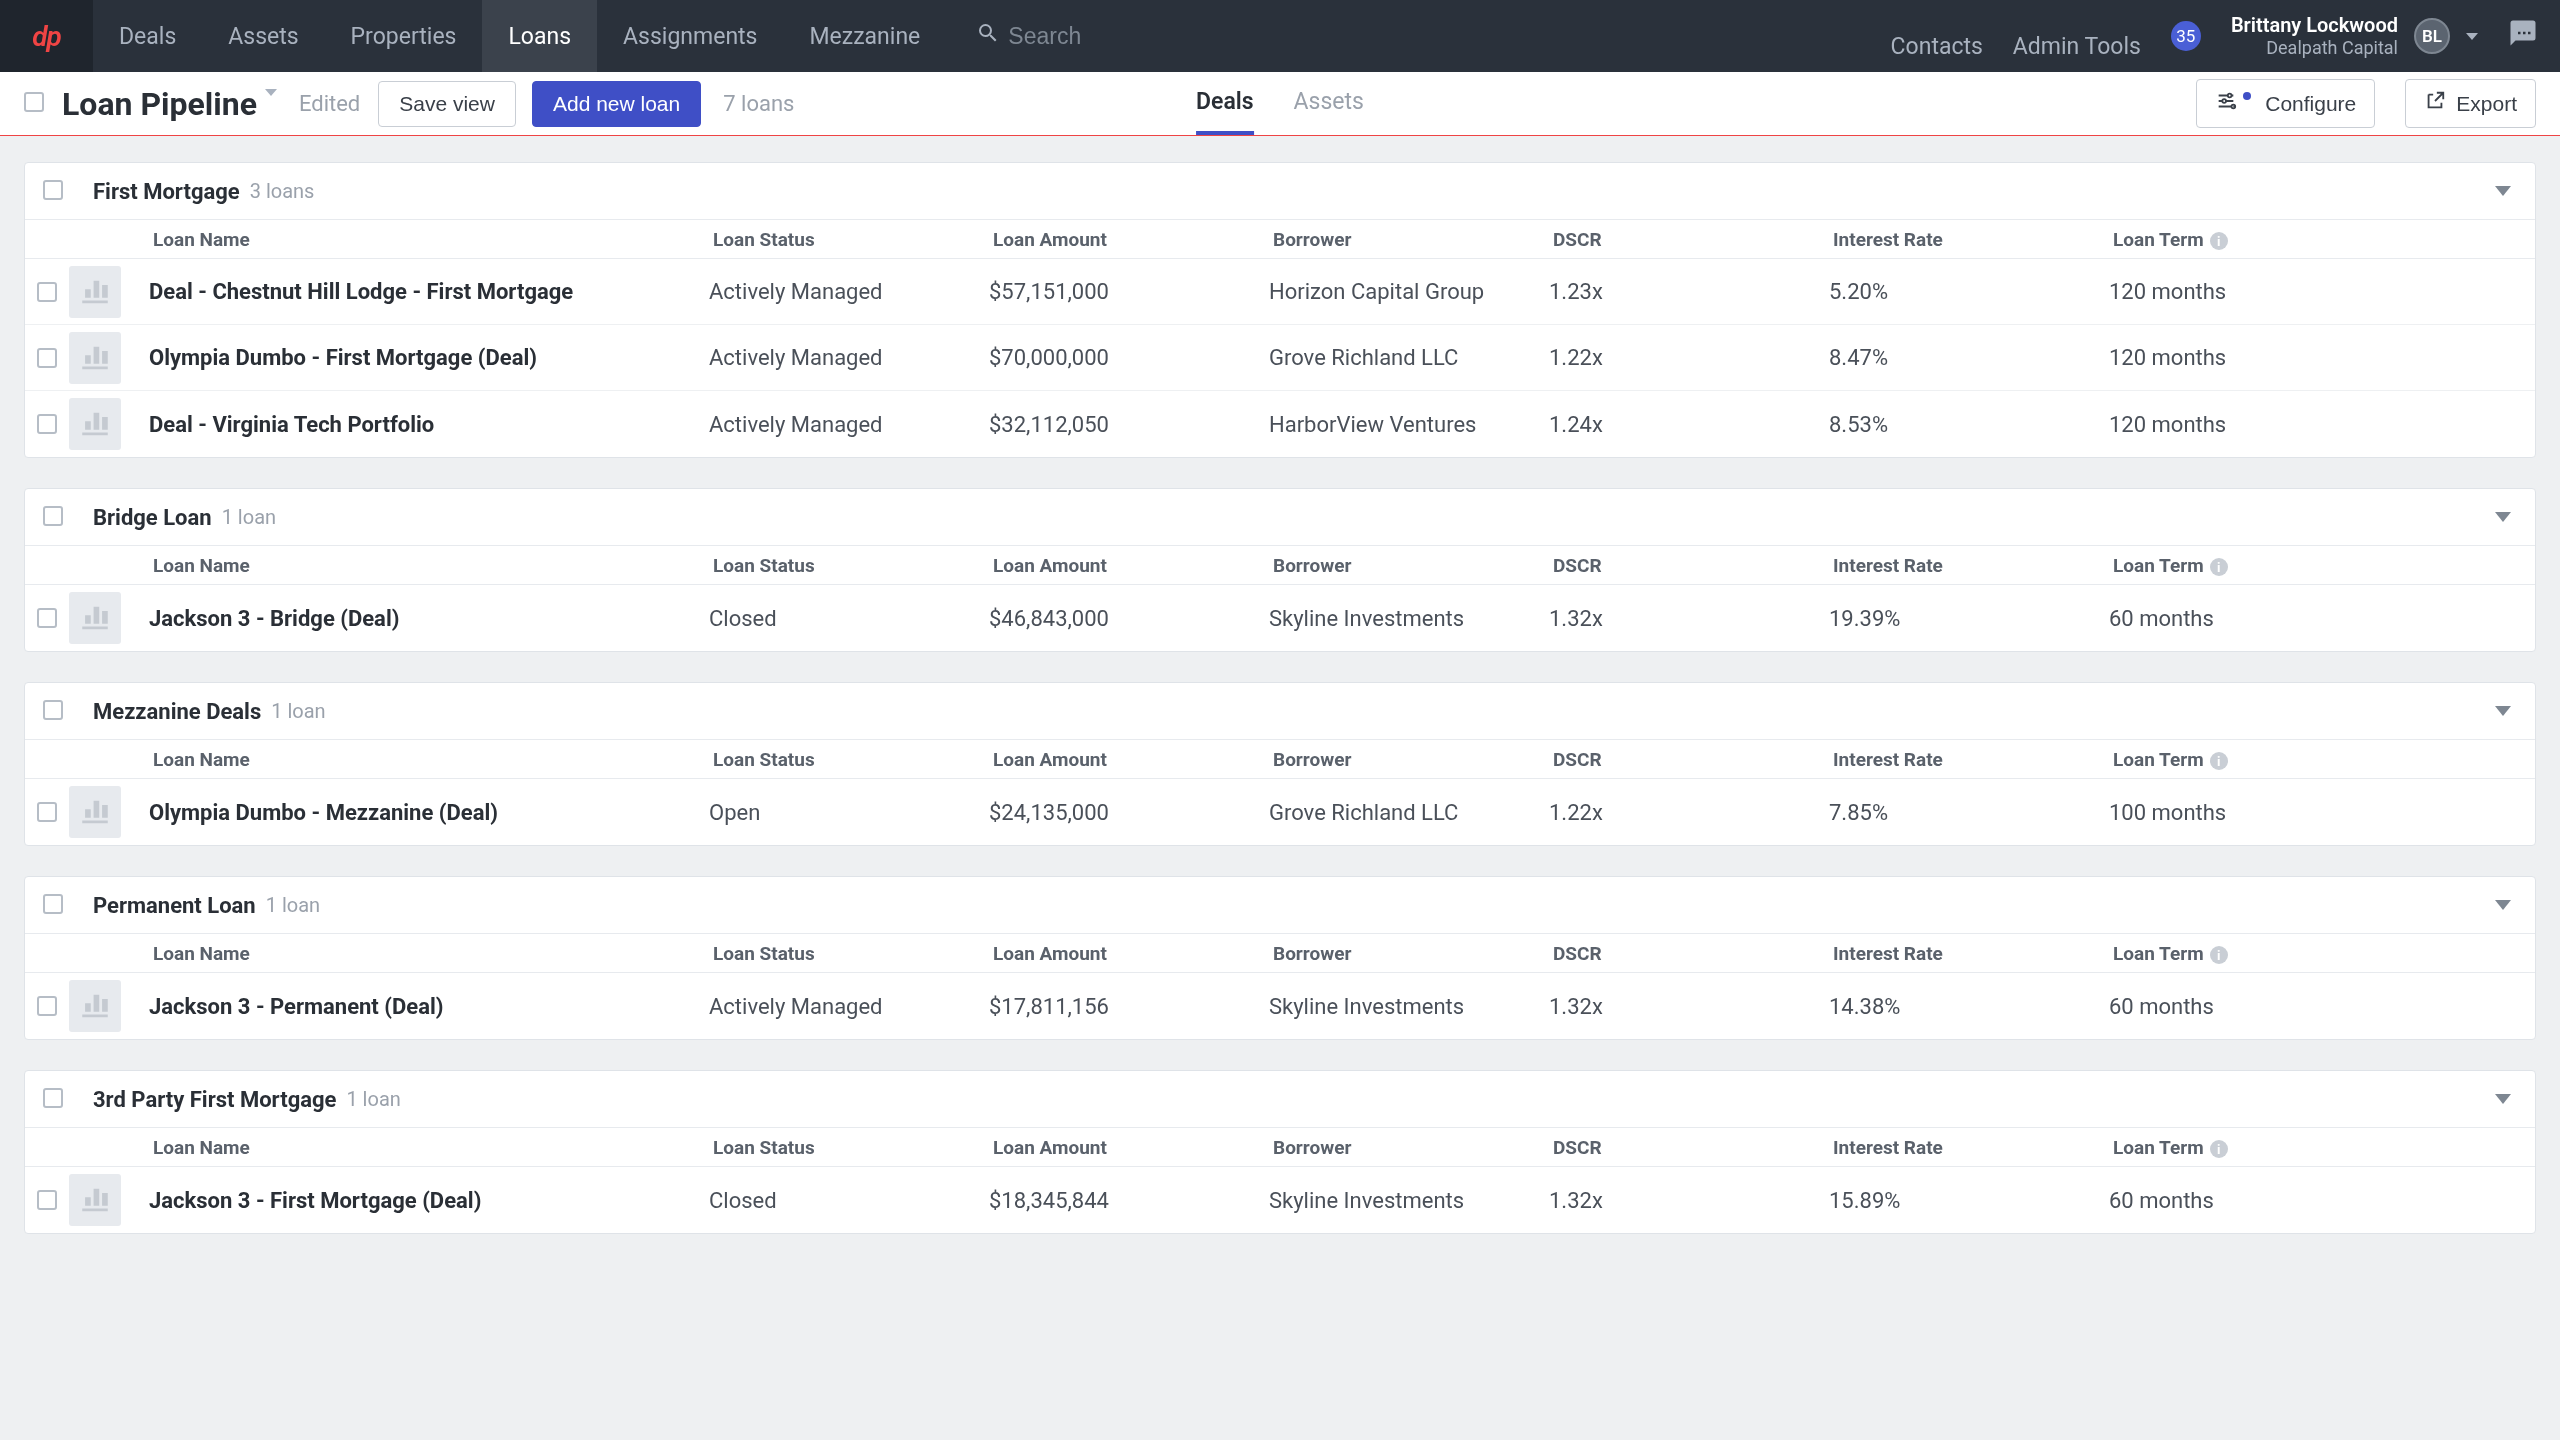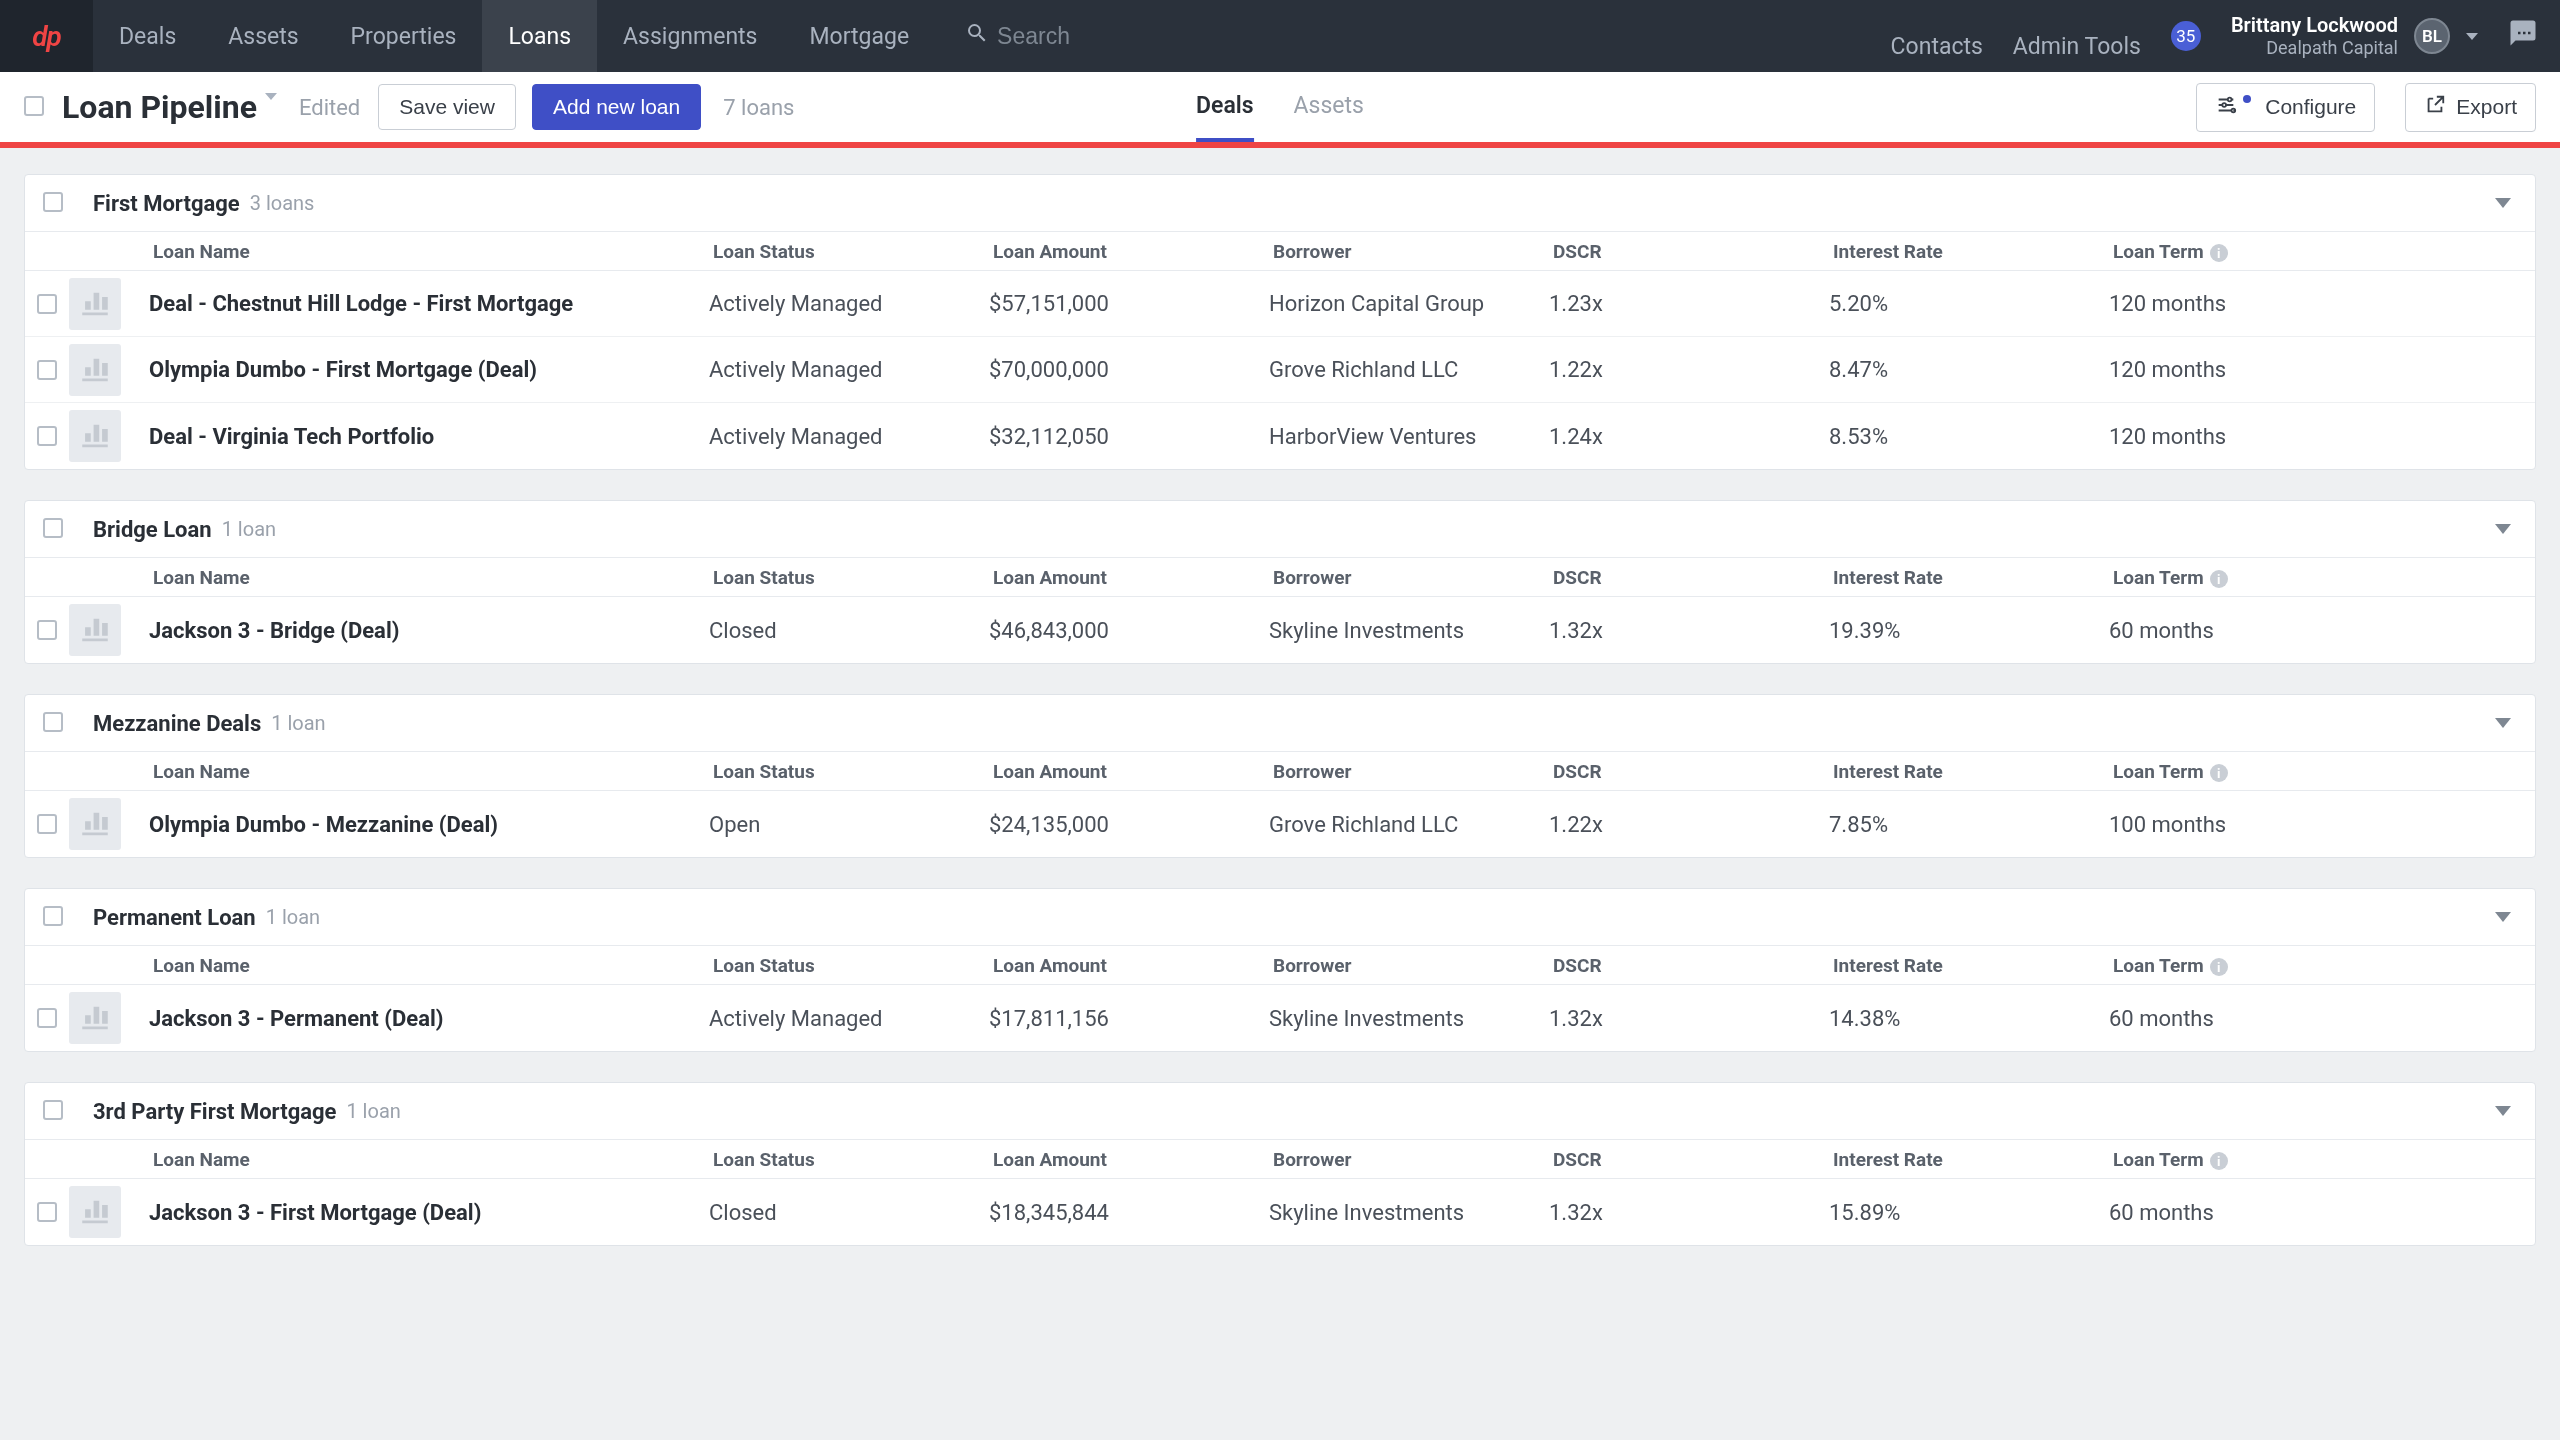--- a/index.html
+++ b/index.html
@@ -80,23 +80,23 @@
   border: 2px solid #7e8792;
 }
 .caret-down {
   width: 0; height: 0; border-left: 6px solid transparent; border-right: 6px solid transparent;
   border-top: 7px solid #a9b2bf;
 }
 .chat-icon svg { width: 30px; height: 30px; fill: #a9b2bf; }
 
 
 .toolbar {
-  height: 76px;
+  height: 64px;
   background: #fff;
-  border-bottom: 6px solid #ef4444;
+  border-bottom: 1px solid #ef4444;
   display: flex;
   align-items: center;
   padding: 2px 24px;
   position: relative;
 }
 .tb-check { margin-right: 18px; }
 input[type=checkbox] {
   width: 20px; height: 20px; border: 2px solid #b6bdc6; border-radius: 3px;
   appearance: none; cursor: pointer; background:#fff;
 }
@@ -191,21 +191,21 @@
 <body>
 
 <div class="topnav">
   <div class="logo-box">dp</div>
   <div class="nav-items" id="nav-items">
       <div class="nav-item">Deals</div>
       <div class="nav-item">Assets</div>
       <div class="nav-item">Properties</div>
       <div class="nav-item active">Loans</div>
       <div class="nav-item">Assignments</div>
-      <div class="nav-item">Mortgage</div>
+      <div class="nav-item">Mezzanine</div>
     </div>
   <div class="search-wrap">
     <span class="search-icon">
       <svg viewBox="0 0 24 24">
           <path d="M15.5 14h-.79l-.28-.27A6.471 6.471 0 0016 9.5 6.5 6.5 0 109.5 16a6.471 6.471 0 004.23-1.57l.27.28v.79l5 4.99L20.49 19l-4.99-5zM9.5 14A4.5 4.5 0 1114 9.5 4.5 4.5 0 019.5 14z"></path>
         </svg>
     </span>
     <input class="search-field" placeholder="Search" style="">
   </div>
   <div class="right-nav">

